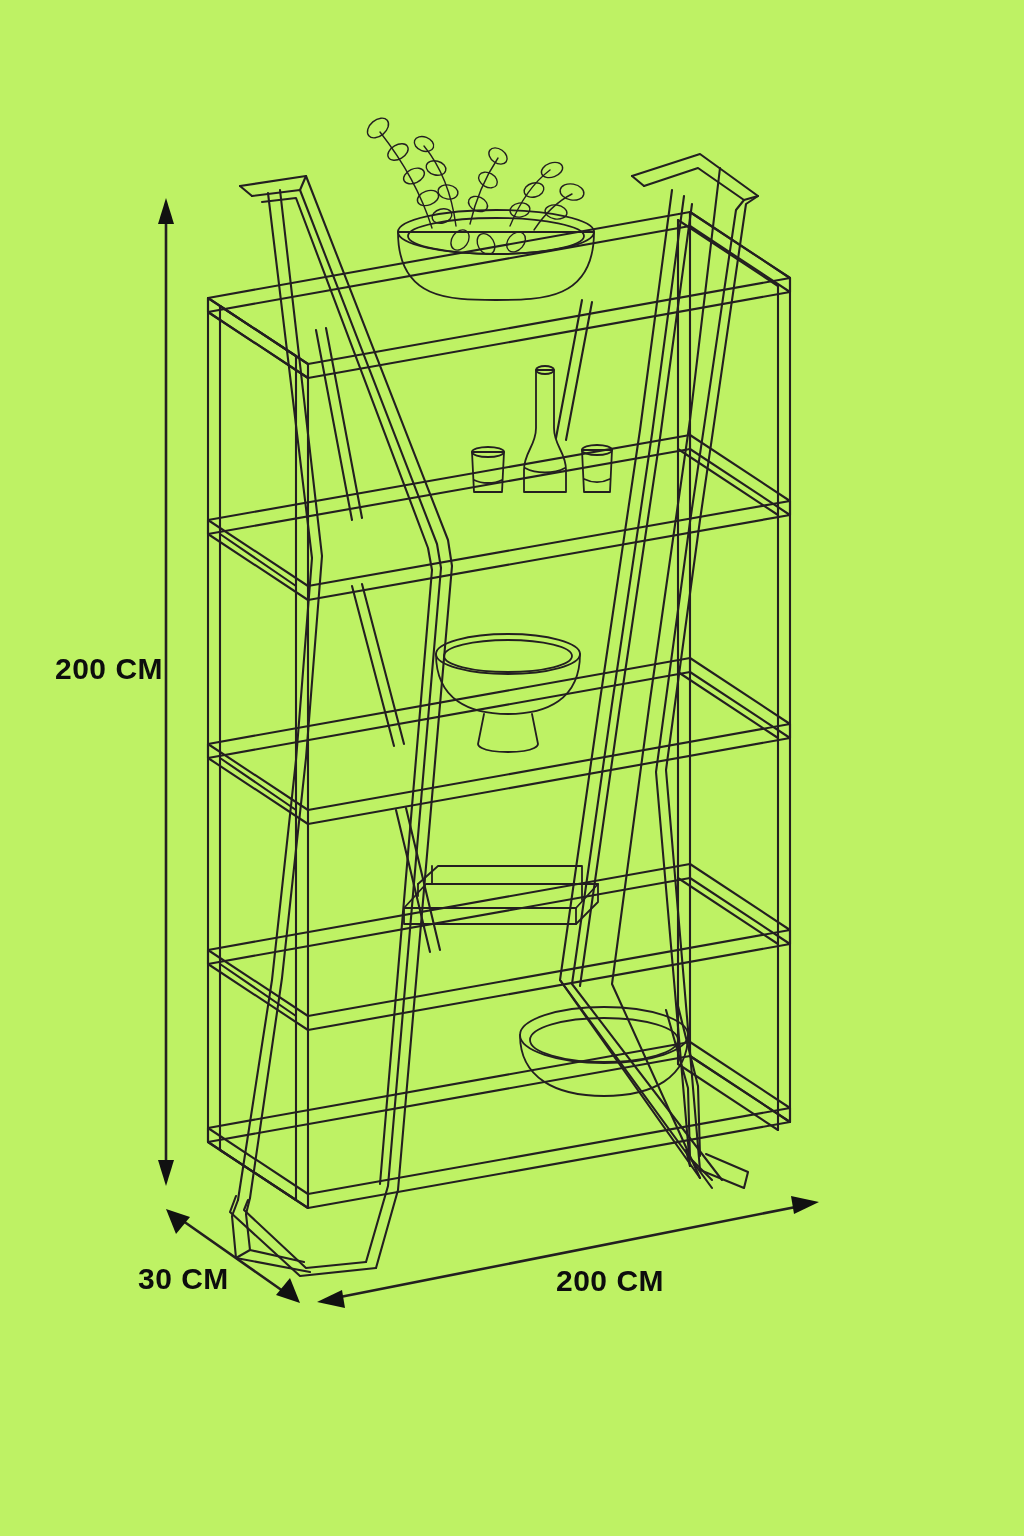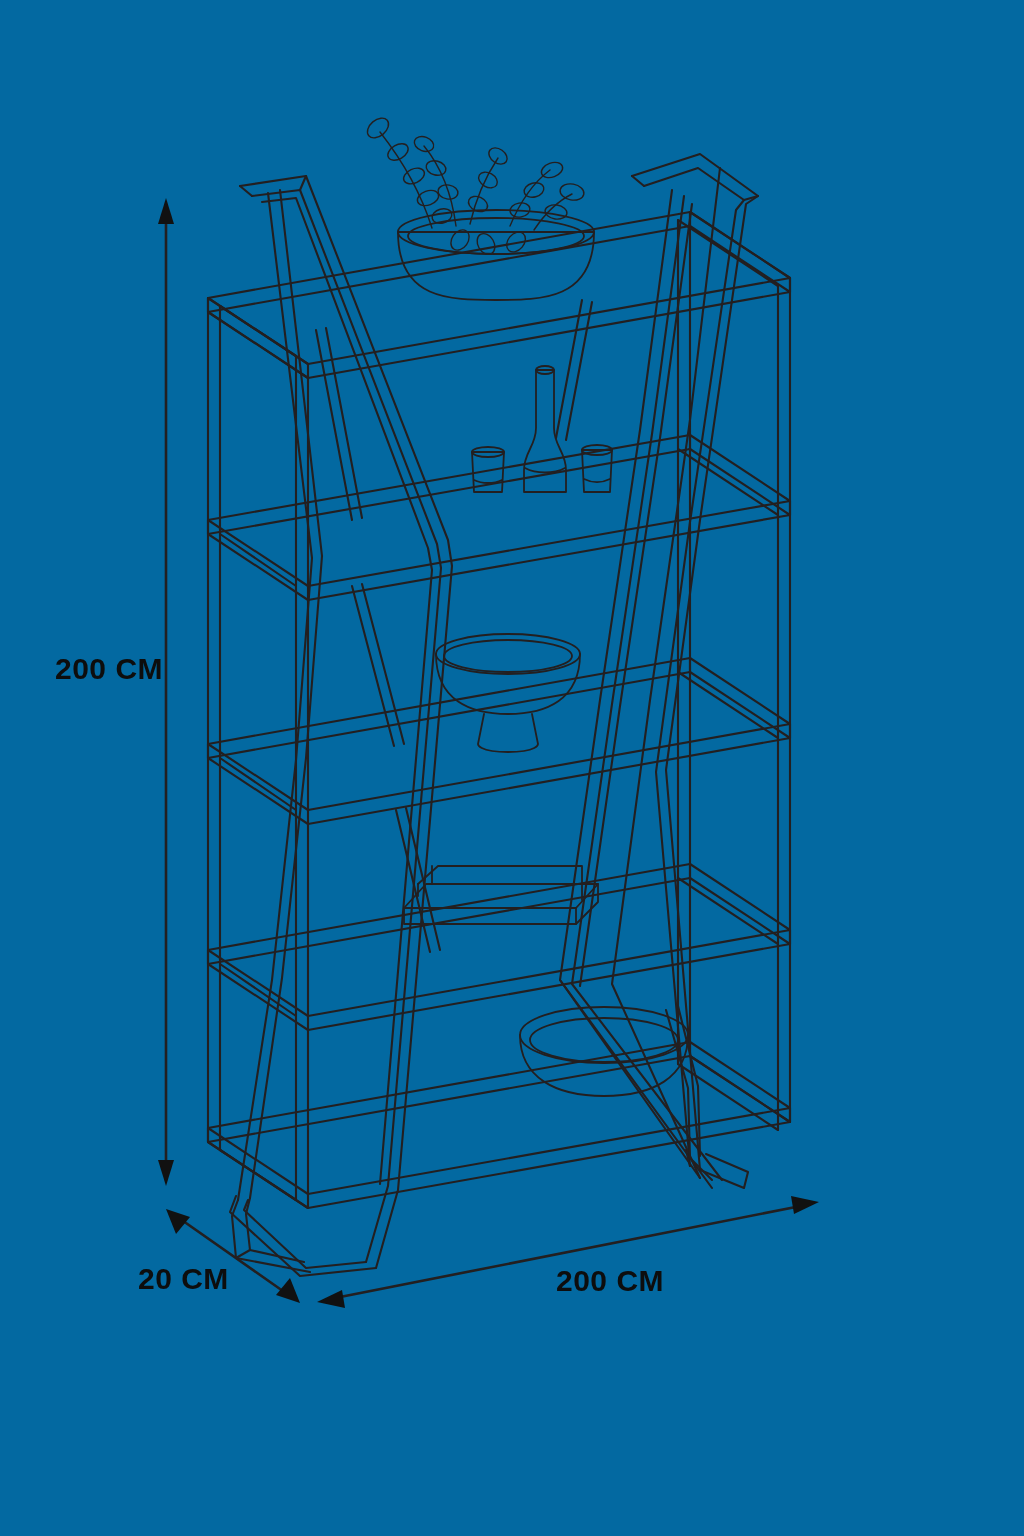--- a/index.html
+++ b/index.html
@@ -4,21 +4,21 @@
 <style>
   html, body {
     margin: 0;
     padding: 0;
     background: #ffffff;
   }
   #page {
     position: relative;
     width: 1024px;
     height: 1536px;
-    background: #0369a1;
+    background: #bef264;
     overflow: hidden;
     font-family: "Liberation Sans", sans-serif;
     text-align: right;
   }
   #diagram-svg {
     position: absolute;
     left: 0;
     top: 0;
     width: 1024px;
     height: 1536px;
@@ -270,17 +270,17 @@
         <ellipse cx="604" cy="1035" rx="84" ry="28"></ellipse>
         <ellipse cx="604" cy="1040" rx="74" ry="22"></ellipse>
         <path d="M520,1035 C520,1078 556,1096 604,1096 C652,1096 688,1078 688,1035"></path>
       </g>
 
     </g>
   </svg>
 
   <div class="dim-label" id="label-height">200 CM</div>
 
-  <div class="dim-label" id="label-depth">20 CM</div>
+  <div class="dim-label" id="label-depth">30 CM</div>
 
   <div class="dim-label" id="label-width">200 CM</div>
 
 </div>
 
 </body></html>

